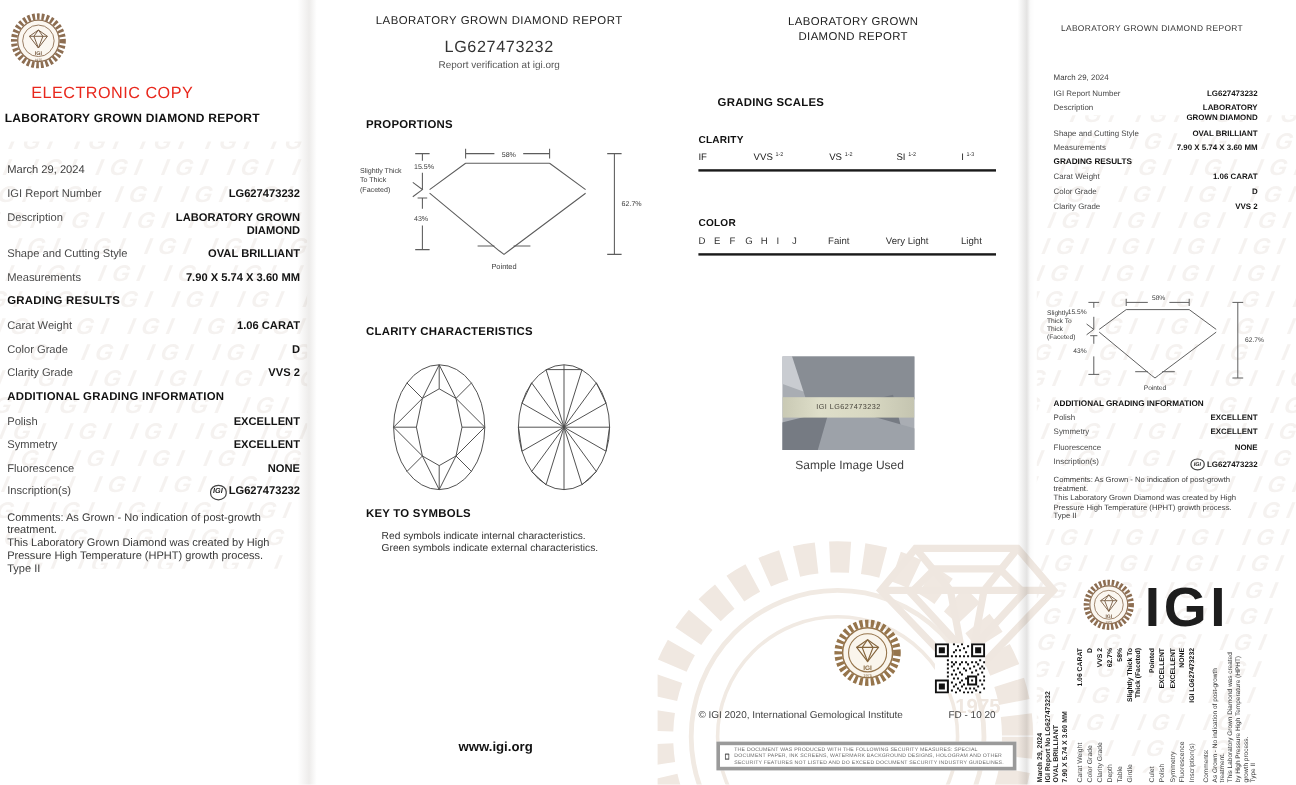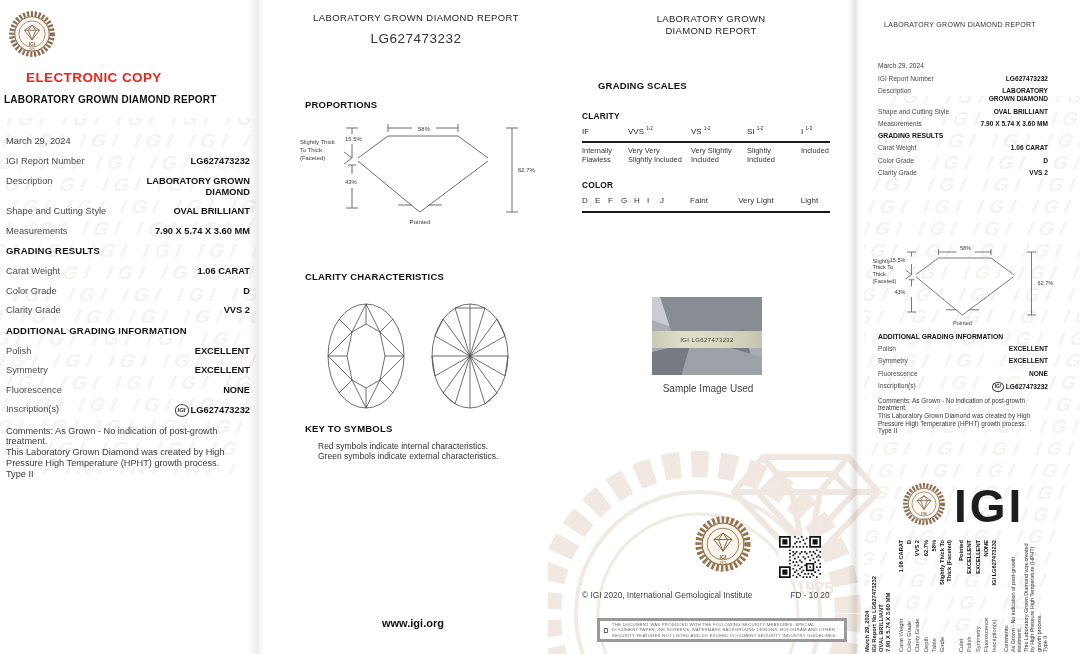--- a/index.html
+++ b/index.html
@@ -10,21 +10,21 @@
   .wmclip{position:absolute;overflow:hidden;pointer-events:none;}
   .wmtxt{position:absolute;left:-30px;top:-10px;right:-30px;bottom:-10px;color:rgba(176,152,138,0.13);
          font-weight:bold;font-style:italic;font-size:19px;line-height:22px;letter-spacing:6px;
          word-break:break-all;transform:skewX(-12deg);}
   .divider-l{position:absolute;top:0;height:654px;width:16px;
              background:linear-gradient(to right,rgba(0,0,0,0),rgba(110,100,90,0.12) 60%,rgba(0,0,0,0));}
   .divider-r{position:absolute;top:0;height:654px;width:14px;
              background:linear-gradient(to right,rgba(0,0,0,0),rgba(60,55,50,0.14) 55%,rgba(0,0,0,0.02) 75%,rgba(0,0,0,0));}
   
   .inst{font-size:12.8px;font-weight:bold;color:#2a3240;line-height:15.4px;letter-spacing:.4px;}
-  .ecopy{font-size:13.5px;font-weight:bold;color:#e8271c;letter-spacing:.4px;}
+  .ecopy{font-size:13.5px;font-weight:normal;color:#e8271c;letter-spacing:.4px;}
   .ltitle{font-size:10px;font-weight:bold;color:#111;letter-spacing:.2px;}
   .ldate{font-size:9.3px;color:#3d3d3d;margin-bottom:10px;}
   .lrow{display:flex;justify-content:space-between;align-items:flex-start;margin-bottom:8.5px;}
   .llab{font-size:9.3px;color:#4a4a4a;}
   .lval{font-size:9.3px;font-weight:bold;color:#141414;text-align:right;max-width:122px;line-height:11px;}
   .lhdr{font-size:9.5px;font-weight:bold;color:#111;margin:2px 0 10px;letter-spacing:.2px;}
   .lcom{font-size:9.2px;color:#3a3a3a;line-height:10.8px;}
   .igiglyph{display:inline-block;font-size:6px;font-style:italic;font-weight:bold;color:#222;
             border:1px solid #444;border-radius:50% / 45%;padding:0 2px;margin-right:2px;vertical-align:1px;}
   .igiglyph.sm{font-size:4.5px;border-width:.5px;}
@@ -175,20 +175,21 @@
         <div>This Laboratory Grown Diamond was created by High Pressure High Temperature (HPHT) growth process.</div>
         <div>Type II</div>
       </div>
     </div>
   </div>
 
   <div class="abs" style="left:262px;top:0;width:308px;height:654px">
     <div class="abs" style="left:0;top:12px;width:308px;text-align:center">
       <div class="chead">LABORATORY GROWN DIAMOND REPORT</div>
       <div class="cnum" style="margin-top:8px">LG627473232</div>
+      <div class="cver" style="margin-top:3px">Report verification at igi.org</div>
     </div>
     <div class="abs shdr" style="left:43px;top:99px">PROPORTIONS</div>
 
     <svg class="abs" style="left:38px;top:108px" width="260" height="128" viewBox="0 0 260 128">
       <g fill="none" stroke="#5d5d5d" stroke-width="0.9">
         <path d="M88 28 H158 M88 28 L58 50 M158 28 L188 50"></path>
         <path d="M58 53 L116 101 M188 53 L124 101 M116 101 L120 104 L124 101"></path>
         <path d="M98 97 H112 M128 97 H142"></path>
         <path d="M88 20 H112 M136 20 H158 M88 16 V24 M158 16 V24"></path>
         <path d="M46 20 H58 M52 20 V26 M52 36 V50"></path>
@@ -242,27 +243,20 @@
     <div class="abs shdr" style="left:12px;top:111px;font-size:8.4px">CLARITY</div>
 
     <div class="abs gr-row" style="left:12px;top:126px;width:250px">
       <span class="gr-cell" style="width:46px"><span>IF</span><sup></sup></span>
       <span class="gr-cell" style="width:63px"><span>VVS</span> <sup>1-2</sup></span>
       <span class="gr-cell" style="width:56px"><span>VS</span> <sup>1-2</sup></span>
       <span class="gr-cell" style="width:54px"><span>SI</span> <sup>1-2</sup></span>
       <span class="gr-cell" style="width:30px"><span>I</span> <sup>1-3</sup></span>
     </div>
     <div class="abs rule" style="left:12px;top:141px;width:248px"></div>
-    <div class="abs gr-row" style="left:12px;top:147px;width:250px">
-      <span class="gr-desc" style="width:46px">Internally Flawless</span>
-      <span class="gr-desc" style="width:63px;padding-right:6px;box-sizing:border-box">Very Very Slightly Included</span>
-      <span class="gr-desc" style="width:56px;padding-right:4px;box-sizing:border-box">Very Slightly Included</span>
-      <span class="gr-desc" style="width:54px;padding-right:14px;box-sizing:border-box">Slightly Included</span>
-      <span class="gr-desc" style="width:30px">Included</span>
-    </div>
 
     <div class="abs shdr" style="left:12px;top:180px;font-size:8.4px">COLOR</div>
     <div class="abs gr-row" style="left:12px;top:196px;width:250px">
       <span class="col-letter">D</span>
       <span class="col-letter">E</span>
       <span class="col-letter">F</span>
       <span class="col-letter">G</span>
       <span class="col-letter">H</span>
       <span class="col-letter">I</span>
       <span class="col-letter">J</span>

